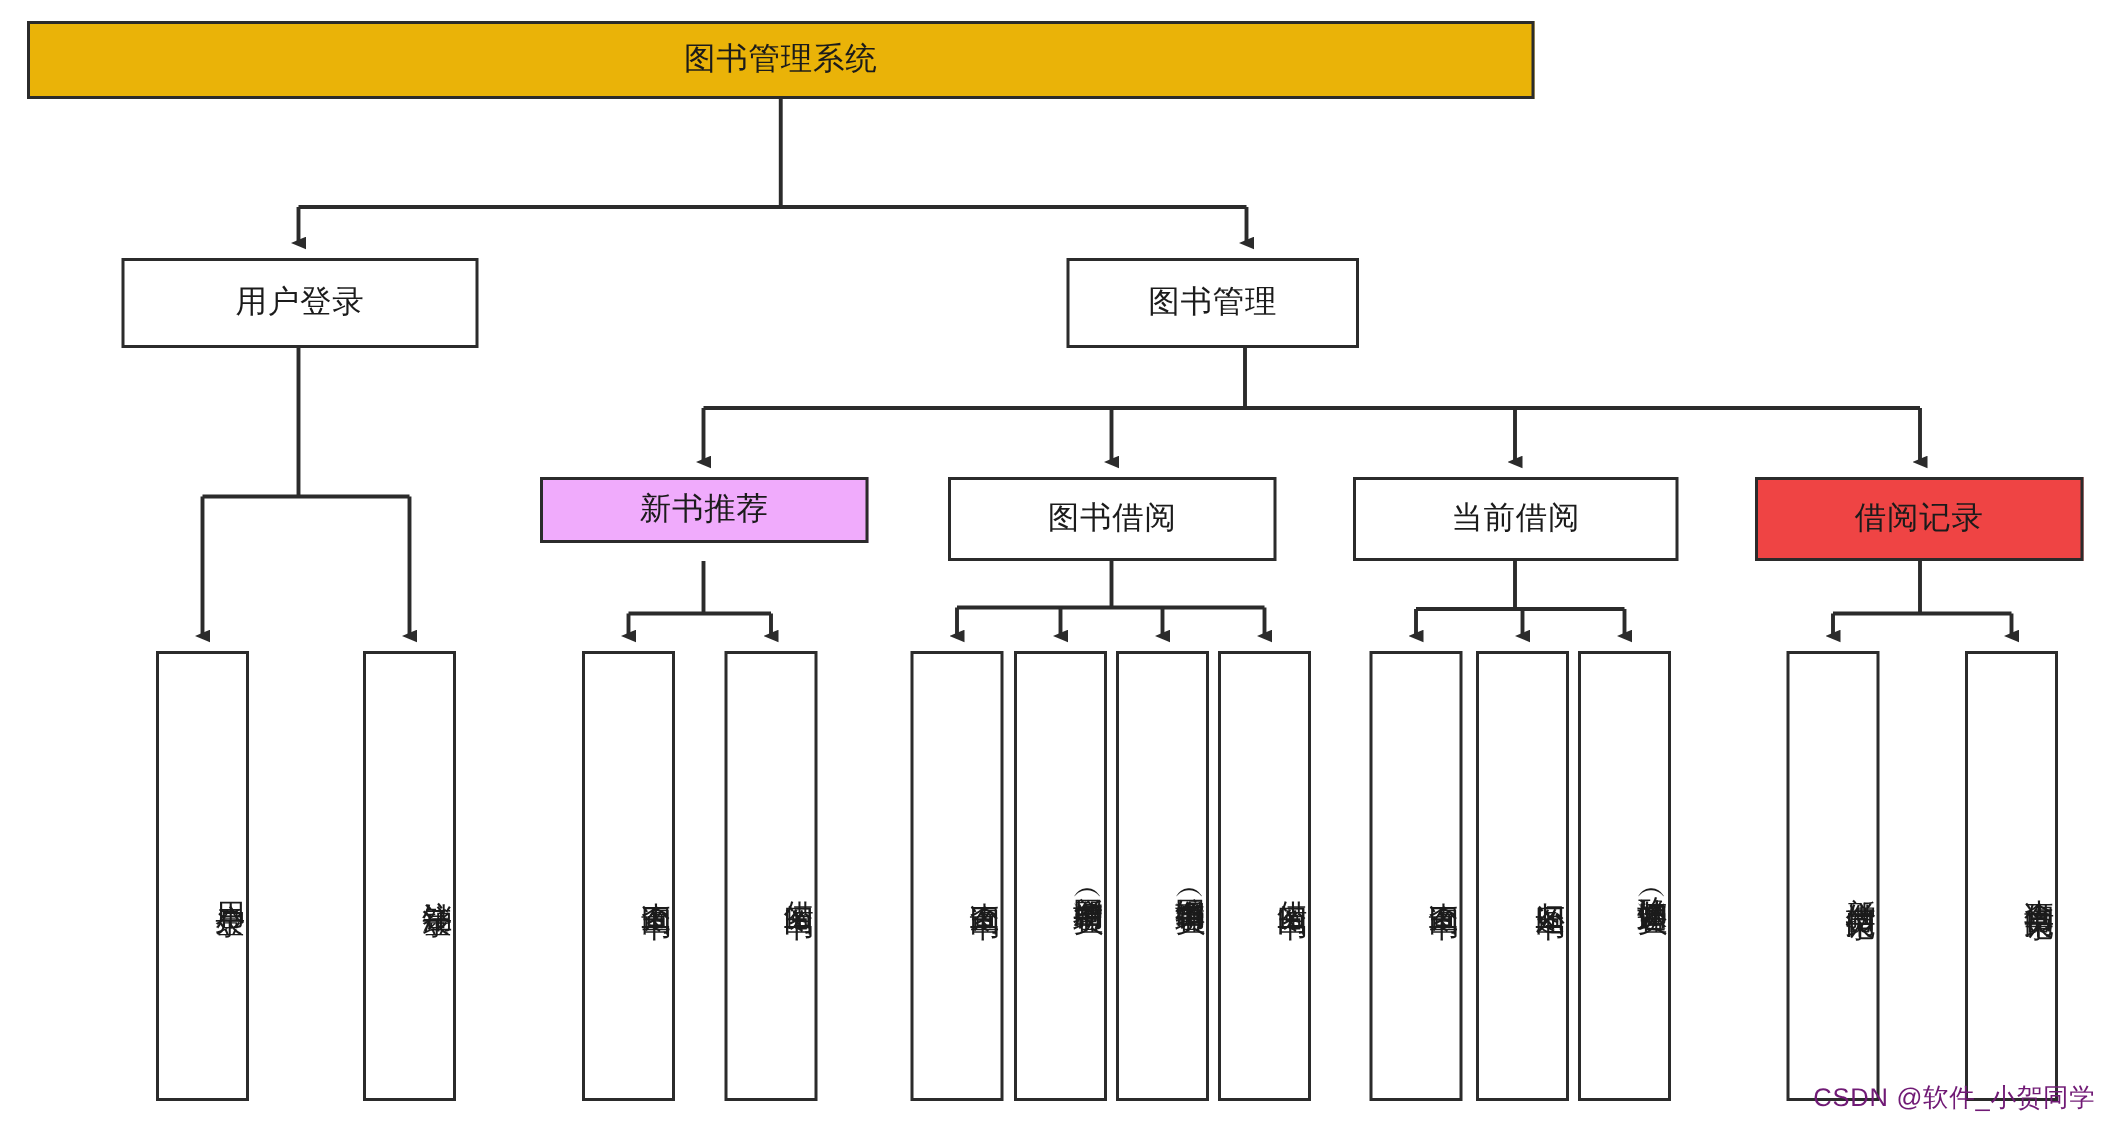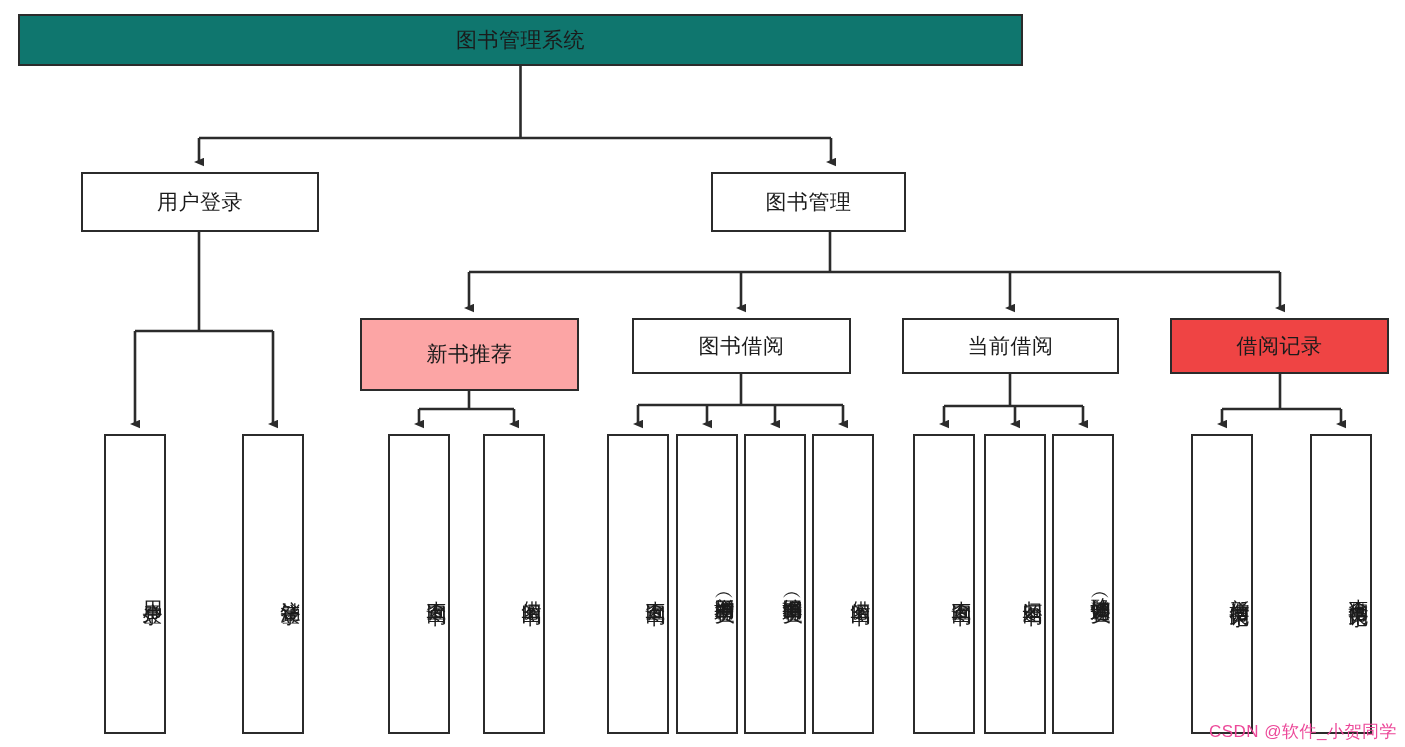--- a/index.html
+++ b/index.html
@@ -118,32 +118,32 @@
       <path d="M1015,406 L1015,424" marker-end="url(#arrow)"></path>
       <path d="M1083,406 L1083,424" marker-end="url(#arrow)"></path>
 
       <path d="M1280,374 L1280,409"></path>
       <path d="M1222,409 L1341,409"></path>
       <path d="M1222,409 L1222,424" marker-end="url(#arrow)"></path>
       <path d="M1341,409 L1341,424" marker-end="url(#arrow)"></path>
     </g>
   </svg>
 
-  <div class="node horizontal" id="node-root" style="left: 18px; top: 14px; width: 1005px; height: 52px; border-color: rgb(43, 43, 43); background: #0f766e; color: rgb(27, 27, 27);">
+  <div class="node horizontal" id="node-root" style="left: 18px; top: 14px; width: 1005px; height: 52px; border-color: rgb(43, 43, 43); background: #eab308; color: rgb(27, 27, 27);">
     <span class="node-label">图书管理系统</span>
   </div>
 
   <div class="node horizontal" id="node-l2-0" style="left: 81px; top: 172px; width: 238px; height: 60px; border-color: rgb(43, 43, 43); background: rgb(255, 255, 255); color: rgb(27, 27, 27);">
     <span class="node-label">用户登录</span>
   </div>
   <div class="node horizontal" id="node-l2-1" style="left: 711px; top: 172px; width: 195px; height: 60px; border-color: rgb(43, 43, 43); background: rgb(255, 255, 255); color: rgb(27, 27, 27);">
     <span class="node-label">图书管理</span>
   </div>
 
-  <div class="node horizontal" id="node-l3-0" style="left: 360px; top: 318px; width: 219px; height: 73px; border-color: rgb(43, 43, 43); background: #fca5a5; color: rgb(27, 27, 27);">
+  <div class="node horizontal" id="node-l3-0" style="left: 360px; top: 318px; width: 219px; height: 44px; border-color: rgb(43, 43, 43); background: #f0abfc; color: rgb(27, 27, 27);">
     <span class="node-label">新书推荐</span>
   </div>
   <div class="node horizontal" id="node-l3-1" style="left: 632px; top: 318px; width: 219px; height: 56px; border-color: rgb(43, 43, 43); background: rgb(255, 255, 255); color: rgb(27, 27, 27);">
     <span class="node-label">图书借阅</span>
   </div>
   <div class="node horizontal" id="node-l3-2" style="left: 902px; top: 318px; width: 217px; height: 56px; border-color: rgb(43, 43, 43); background: rgb(255, 255, 255); color: rgb(27, 27, 27); text-align: right;">
     <span class="node-label">当前借阅</span>
   </div>
   <div class="node horizontal" id="node-l3-3" style="left: 1170px; top: 318px; width: 219px; height: 56px; border-color: rgb(43, 43, 43); background: #ef4444; color: rgb(27, 27, 27);">
     <span class="node-label">借阅记录</span>
@@ -182,14 +182,14 @@
   <div class="node vertical tall-text" id="node-leaf-10" style="left: 1052px; top: 434px; width: 62px; height: 300px; border-color: rgb(43, 43, 43); background: rgb(255, 255, 255); color: rgb(27, 27, 27);">
     <span class="node-label">确认归还（管理员）</span>
   </div>
   <div class="node vertical" id="node-leaf-11" style="left: 1191px; top: 434px; width: 62px; height: 300px; border-color: rgb(43, 43, 43); background: rgb(255, 255, 255); color: rgb(27, 27, 27);">
     <span class="node-label">新增借阅记录</span>
   </div>
   <div class="node vertical" id="node-leaf-12" style="left: 1310px; top: 434px; width: 62px; height: 300px; border-color: rgb(43, 43, 43); background: rgb(255, 255, 255); color: rgb(27, 27, 27);">
     <span class="node-label">查询借阅记录</span>
   </div>
 
-  <div id="watermark" style="color: #ec4899;">CSDN @软件_小贺同学</div>
+  <div id="watermark" style="color: #701a75;">CSDN @软件_小贺同学</div>
 </div>
 
 </body></html>

